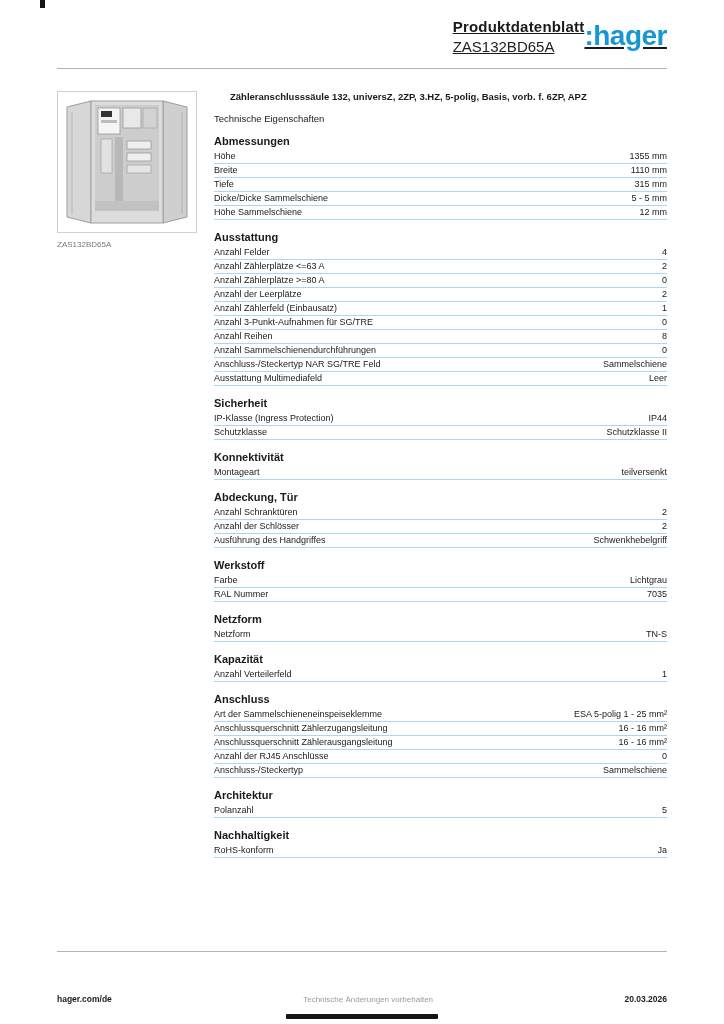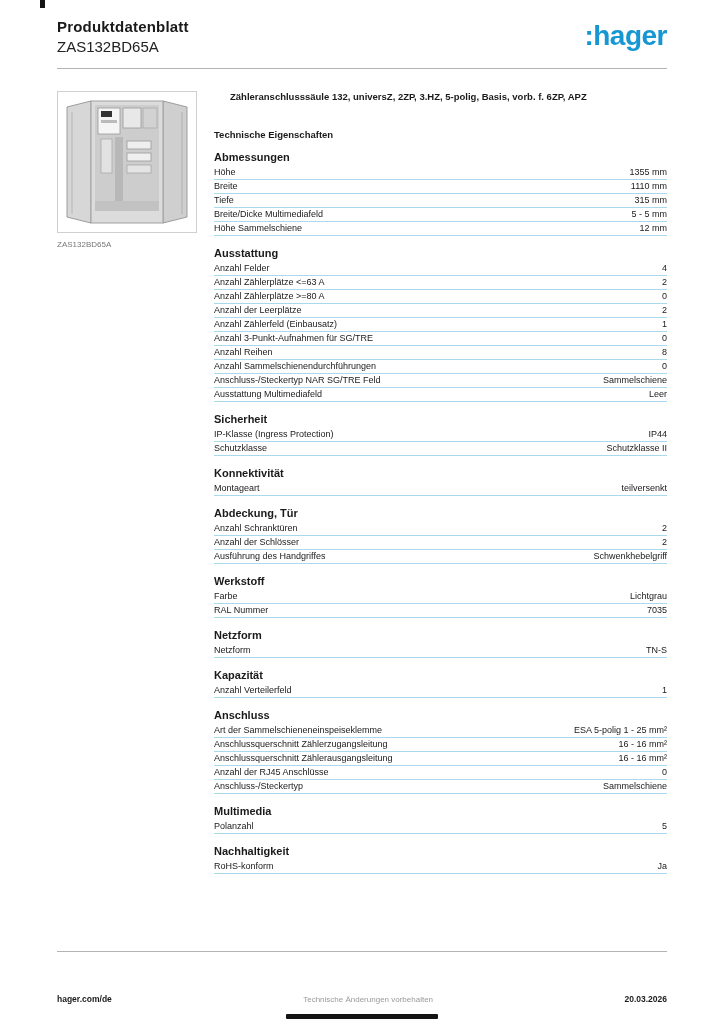--- a/index.html
+++ b/index.html
@@ -3,33 +3,33 @@
 <meta charset="utf-8">
 <style>
   html,body{margin:0;padding:0;}
   body{
     width:724px;height:1024px;position:relative;overflow:hidden;
     background:#ffffff;color:#1a1a1a;
     font-family:"Liberation Sans", sans-serif;
   }
   .crop-mark{position:absolute;top:0;left:40px;width:5px;height:8px;background:#141414;}
   .page-inner{padding:18px 57px 0 57px;}
-  .header{display:flex;justify-content:space-between;align-items:flex-start;}
+  .header{display:flex;justify-content:flex-end;align-items:flex-start;text-decoration:underline;}
   .doc-type{font-size:15px;font-weight:bold;letter-spacing:.2px;}
   .product-id{font-size:15px;margin-top:3px;color:#222;}
   .logo{font-size:28px;font-weight:bold;color:#1697d4;line-height:1;margin-top:4px;letter-spacing:-0.5px;}
   .header-rule{border-top:1px solid #b3b3b3;margin-top:13px;}
   .content{display:flex;margin-top:22px;}
   .left-col{width:140px;flex:0 0 140px;}
   .photo-frame{width:140px;height:142px;border:1px solid #d0d0d0;background:#fff;box-sizing:border-box;}
   .photo-frame svg{display:block;}
   .photo-caption{font-size:8px;color:#777;margin-top:7px;}
   .right-col{flex:1;margin-left:17px;min-width:0;}
   .product-title{font-size:9.5px;font-weight:bold;line-height:1.25;margin-left:16px;}
-  .tech-heading{font-size:9.5px;font-weight:bold;margin-top:26px;}
+  .tech-heading{font-size:9.5px;font-weight:normal;margin-top:10px;}
   .sections{margin-top:2px;}
   .section-title{font-size:11px;font-weight:bold;margin-top:11px;padding-bottom:3px;}
   .spec-row{display:flex;justify-content:space-between;align-items:center;
     height:13px;border-bottom:1px solid #a9d9ef;font-size:9px;}
   .spec-label{white-space:nowrap;overflow:hidden;}
   .spec-value{text-align:right;white-space:nowrap;padding-left:10px;}
   .footer{position:absolute;left:57px;right:57px;bottom:20px;}
   .footer-rule{border-top:1px solid #b3b3b3;margin-bottom:6px;}
   .footer-row{display:flex;justify-content:space-between;align-items:baseline;font-size:8.5px;}
   .footer-site{font-weight:bold;margin-top:36px;}
@@ -104,21 +104,21 @@
             </div>
             <div class="spec-row">
               <span class="spec-label">Breite</span>
               <span class="spec-value">1110 mm</span>
             </div>
             <div class="spec-row">
               <span class="spec-label">Tiefe</span>
               <span class="spec-value">315 mm</span>
             </div>
             <div class="spec-row">
-              <span class="spec-label">Breite/Dicke Multimediafeld</span>
+              <span class="spec-label">Dicke/Dicke Sammelschiene</span>
               <span class="spec-value">5 - 5 mm</span>
             </div>
             <div class="spec-row">
               <span class="spec-label">Höhe Sammelschiene</span>
               <span class="spec-value">12 mm</span>
             </div>
           </div>
           <div class="section">
             <div class="section-title">Ausstattung</div>
             <div class="spec-row">
@@ -237,21 +237,21 @@
             <div class="spec-row">
               <span class="spec-label">Anzahl der RJ45 Anschlüsse</span>
               <span class="spec-value">0</span>
             </div>
             <div class="spec-row">
               <span class="spec-label">Anschluss-/Steckertyp</span>
               <span class="spec-value">Sammelschiene</span>
             </div>
           </div>
           <div class="section">
-            <div class="section-title">Multimedia</div>
+            <div class="section-title">Architektur</div>
             <div class="spec-row">
               <span class="spec-label">Polanzahl</span>
               <span class="spec-value">5</span>
             </div>
           </div>
           <div class="section">
             <div class="section-title">Nachhaltigkeit</div>
             <div class="spec-row">
               <span class="spec-label">RoHS-konform</span>
               <span class="spec-value">Ja</span>

